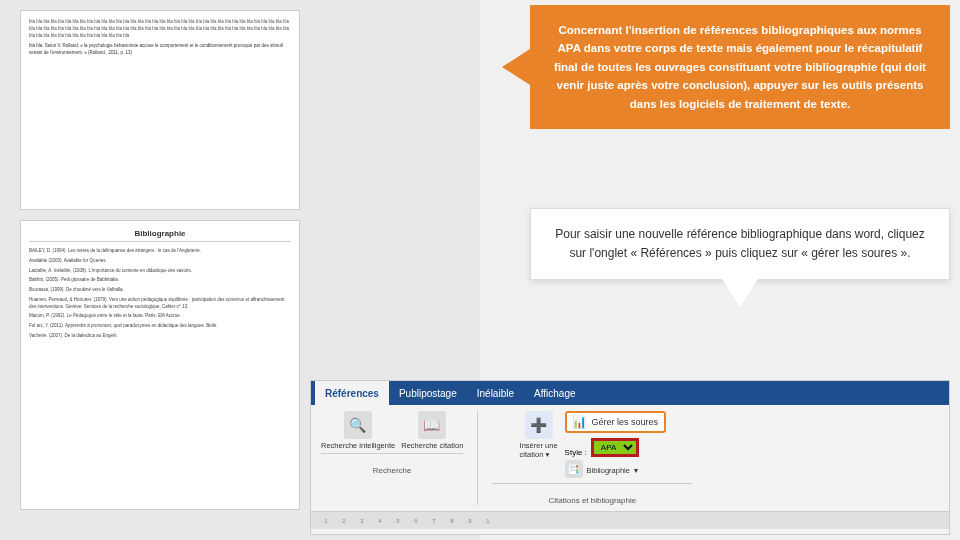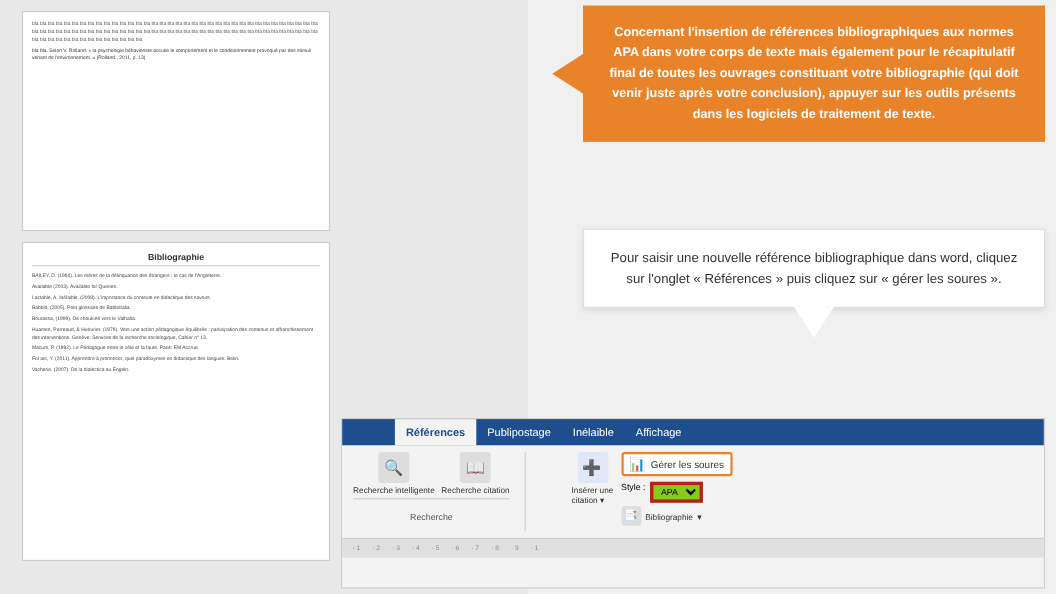--- a/index.html
+++ b/index.html
@@ -252,21 +252,21 @@
       font-size: 9px;
       color: #333;
       display: flex;
       align-items: center;
       gap: 4px;
       cursor: pointer;
     }
 
     .style-row {
       display: flex;
-      align-items: flex-start;
+      align-items: flex-end;
       font-size: 8px;
       gap: 4px;
       margin-top: 2px;
     }
 
     .style-select {
       border: 3px solid #b91c1c;
       background: #84cc16;
       font-size: 8px;
       padding: 1px 3px;
@@ -300,21 +300,20 @@
       width: 18px;
       text-align: center;
     }
 
     
     .ref-tab-highlight {
       background: #f3f3f3;
       color: #1f4e8f;
       font-weight: bold;
       border-bottom: none;
-      margin-left: 44px;
     }
 
   </style>
 </head>
 <body>
 
 <div class="main-container">
 
   <div class="doc-panel">
 
@@ -393,20 +392,21 @@
                 <option>APA</option>
               </select>
             </div>
             <div class="ribbon-btn" style="flex-direction:row; gap:4px; align-items:center;">
               <div class="ribbon-icon" style="width:18px;height:18px;font-size:10px;">📑</div>
               <div class="ribbon-label">Bibliographie</div>
               <span>▾</span>
             </div>
           </div>
         </div>
+        <div class="ribbon-group-name">Citations et bibliographie</div>
       </div>
 
     </div>
 
     <div class="ribbon-ruler">
       <div class="ruler-marks">
         <span class="ruler-mark">· 1</span>
         <span class="ruler-mark">· 2</span>
         <span class="ruler-mark">· 3</span>
         <span class="ruler-mark">· 4</span>

